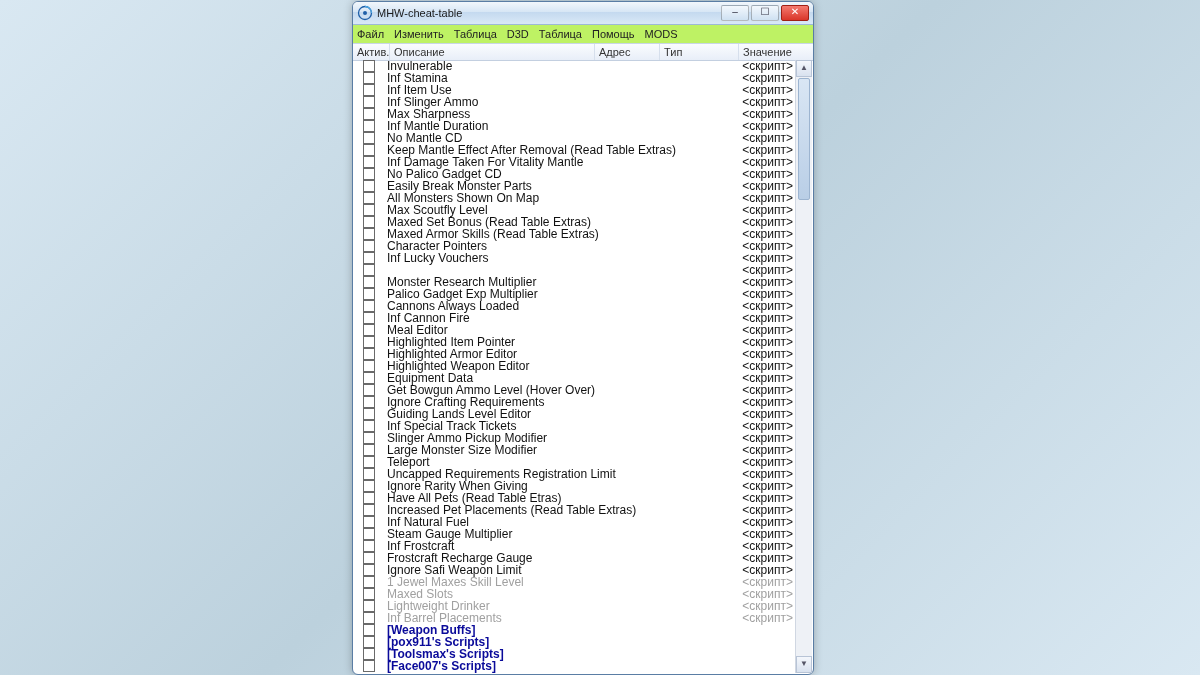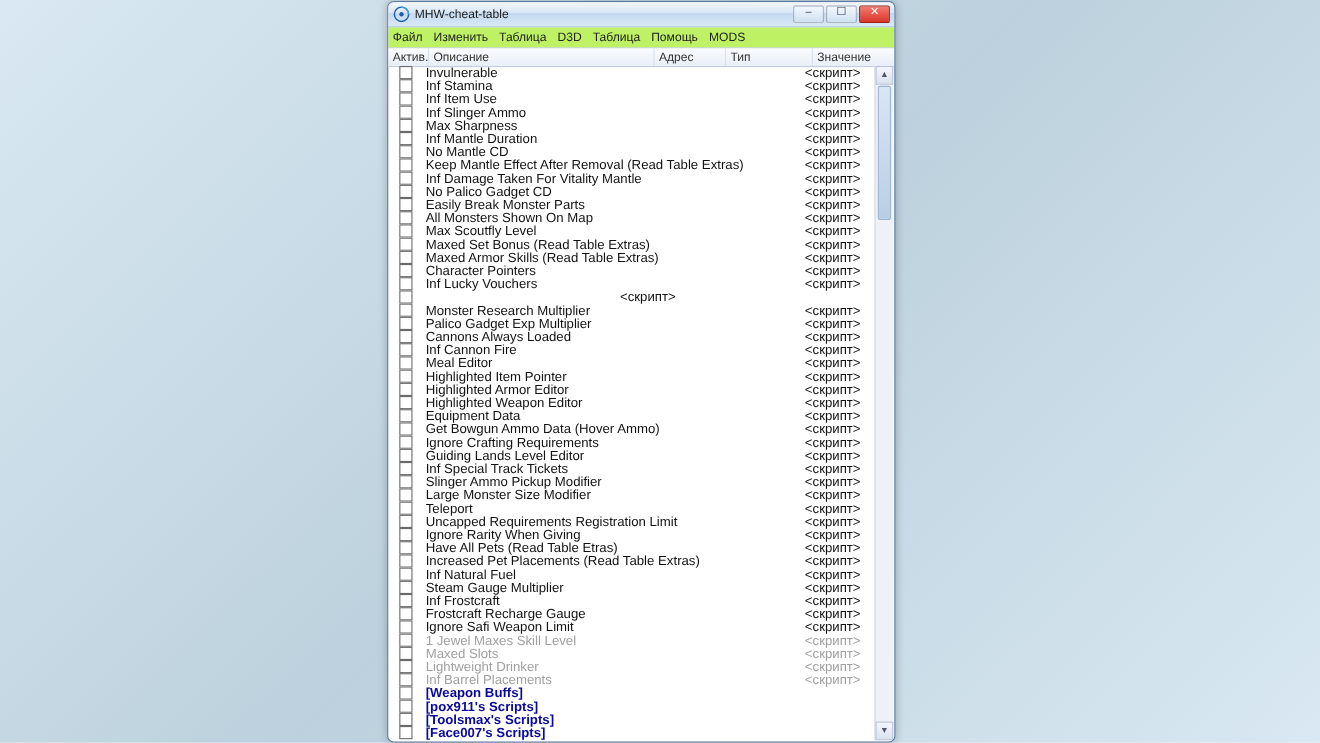--- a/index.html
+++ b/index.html
@@ -65,21 +65,21 @@
     font-size: 12px; color: #111;
   }
   .row .cb {
     width: 32px; display: flex; justify-content: center;
   }
   .row .cb .box {
     width: 10px; height: 10px; border: 1px solid #6a6a6a;
     border-radius: 0; background: #fff;
   }
   .row .desc { width: 334px; padding-left: 2px; white-space: nowrap; overflow: hidden; }
-  .row .val  { flex: 1; padding-right: 20px; text-align: center; white-space: nowrap; }
+  .row .val  { flex: 1; padding-right: 20px; text-align: right; white-space: nowrap; }
   .row.disabled { color: #a0a0a0; }
   .row.bluebold .desc { color: #0a0a9a; font-weight: 600; }
   .scrollbar {
     position: absolute; right: 1px; top: 58px; bottom: 1px; width: 16px;
     background: #eef1f6; border-left: 1px solid #d0d7e2;
   }
   .scrollbar .arrow {
     height: 15px; background: linear-gradient(to bottom,#f4f7fc,#d9e2ef);
     border: 1px solid #b8c4d6; font-size: 8px; text-align: center; line-height: 13px; color: #556;
   }
@@ -314,21 +314,21 @@
         <div class="cb">
           <div class="box"></div>
         </div>
         <div class="desc">Equipment Data</div>
         <div class="val">&lt;скрипт&gt;</div>
       </div>
       <div class="row">
         <div class="cb">
           <div class="box"></div>
         </div>
-        <div class="desc">Get Bowgun Ammo Data (Hover Ammo)</div>
+        <div class="desc">Get Bowgun Ammo Level (Hover Over)</div>
         <div class="val">&lt;скрипт&gt;</div>
       </div>
       <div class="row">
         <div class="cb">
           <div class="box"></div>
         </div>
         <div class="desc">Ignore Crafting Requirements</div>
         <div class="val">&lt;скрипт&gt;</div>
       </div>
       <div class="row">

